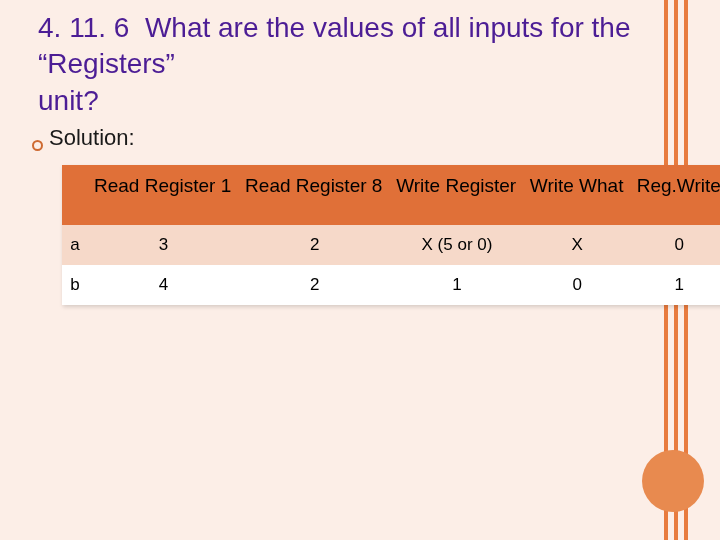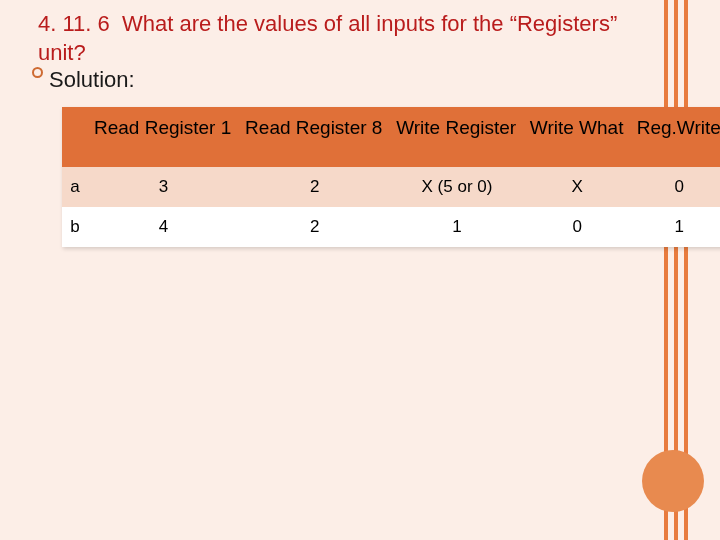--- a/index.html
+++ b/index.html
@@ -28,34 +28,34 @@
     width: 62px;
     height: 62px;
     border-radius: 50%;
     background: #e88a4f;
   }
   .content {
     position: relative;
     padding: 10px 24px 0 30px;
   }
   .question {
-    font-size: 22px;
-    color: #b91c1c;
+    font-size: 28px;
+    color: #4c1d95;
     line-height: 1.3;
-    margin-bottom: 0;
+    margin-bottom: 6px;
     padding-left: 8px;
   }
   .section-num {
     font-weight: normal;
   }
   .solution-line {
     font-size: 22px;
     color: #1a1a1a;
     display: flex;
-    align-items: flex-start;
+    align-items: flex-end;
     gap: 6px;
     padding-left: 2px;
     margin-bottom: 14px;
   }
   .bullet {
     display: inline-block;
     width: 11px;
     height: 11px;
     border: 2px solid #ce6a32;
     border-radius: 50%;

